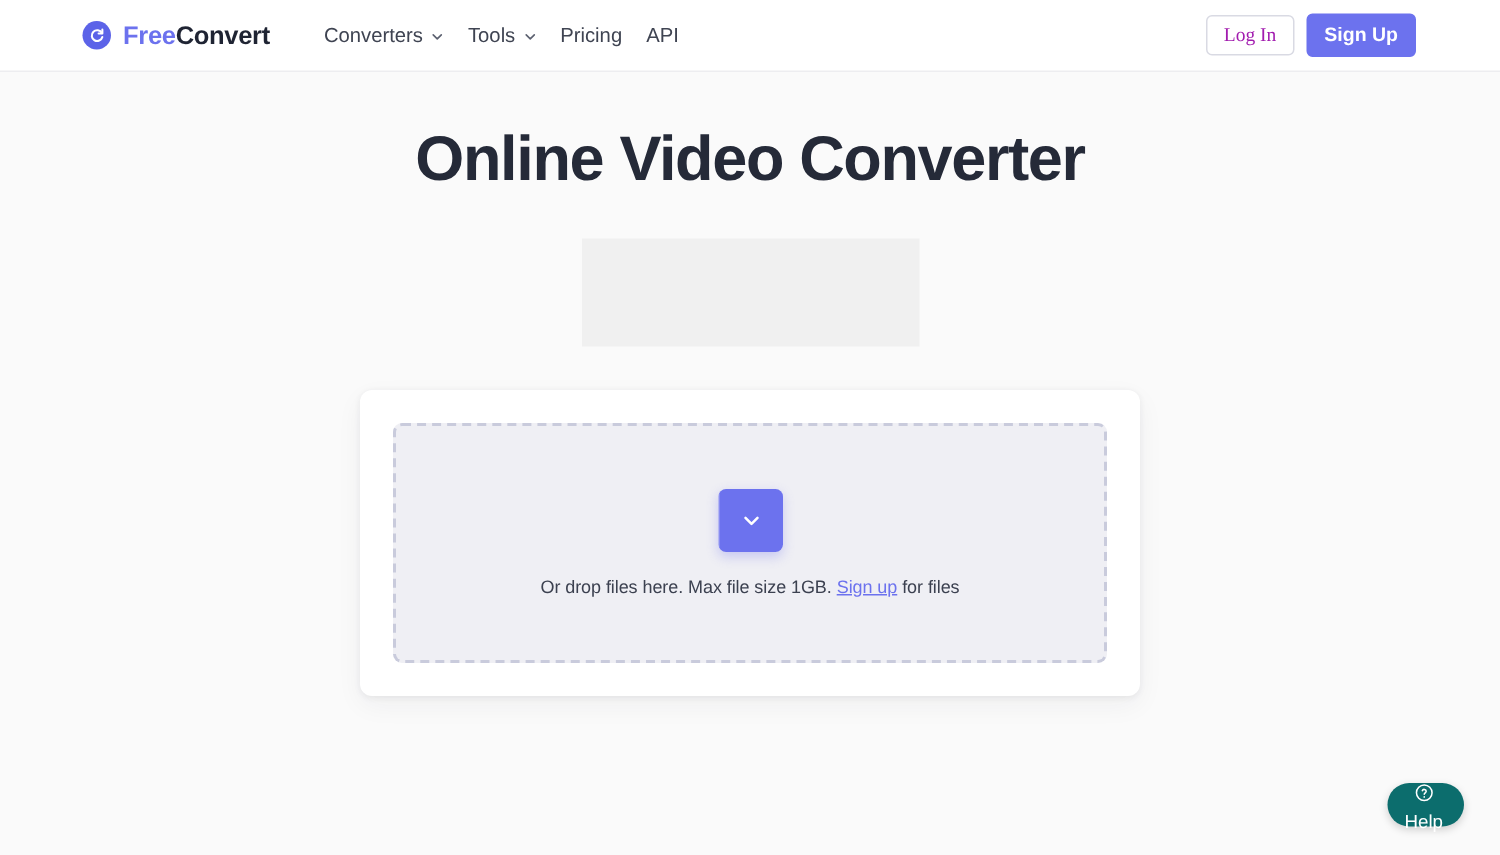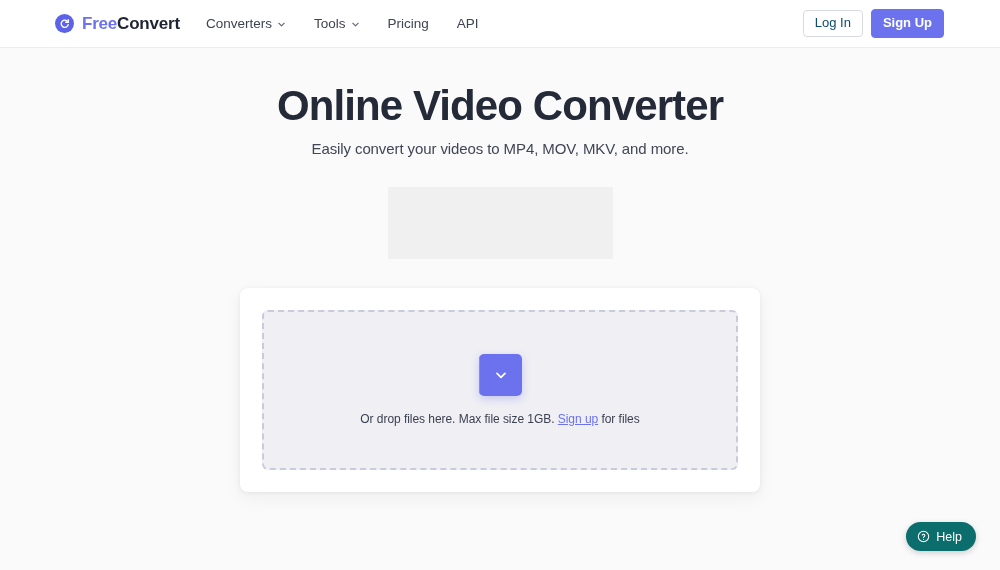--- a/index.html
+++ b/index.html
@@ -62,22 +62,22 @@
     letter-spacing: -0.2px;
     line-height: 1;
     white-space: nowrap;
   }
   .brand-free { color: #6C72EE; font-weight: bold; }
   .brand-convert { color: #1F2433; font-weight: bold; }
 
   .nav {
     display: flex;
     align-items: center;
-    margin-left: 26px;
-    gap: 28px;
+    margin-left: 36px;
+    gap: 16px;
   }
 
   .nav-item {
     display: flex;
     align-items: center;
     gap: 5px;
     font-size: 13.5px;
     color: #3F4452;
     cursor: pointer;
     white-space: nowrap;
@@ -94,28 +94,28 @@
 
   .header-actions {
     margin-left: auto;
     display: flex;
     align-items: center;
     gap: 8px;
   }
 
   .btn-login {
     font-size: 13px;
-    color: #0c4a6e;
+    color: #a21caf;
     background: #FFFFFF;
     border: 1px solid #D9DAE3;
     border-radius: 4px;
     padding: 5px 11px 6px;
     cursor: pointer;
     line-height: 1.1;
-    font-family: Liberation Sans, sans-serif;
+    font-family: Liberation Serif, serif;
   }
 
   .btn-signup {
     font-size: 13px;
     color: #FFFFFF;
     background: #6C72EE;
     border: 1px solid #6C72EE;
     border-radius: 4px;
     padding: 6px 11px 7px;
     cursor: pointer;
@@ -259,20 +259,21 @@
     border: none;
     border-radius: 16px;
     display: flex;
     align-items: center;
     gap: 6px;
     padding: 0 14px 0 11px;
     font-family: inherit;
     font-size: 12.5px;
     cursor: pointer;
     box-shadow: 0 2px 6px rgba(0,0,0,0.18);
+    flex-direction: column;
   }
   .help-fab svg { display: block; flex: none; }
 </style>
 </head>
 <body>
 
 <div class="page">
 
   <div class="header">
 
@@ -322,21 +323,20 @@
       <button class="btn-login">Log In</button>
       <button class="btn-signup">Sign Up</button>
     </div>
 
   </div>
 
 
   <div class="main">
 
     <h1 class="hero-title">Online Video Converter</h1>
-    <p class="hero-sub">Easily convert your videos to MP4, MOV, MKV, and more.</p>
 
     <div class="ad-slot"></div>
 
     <div class="drop-card">
       <div class="dropzone">
 
         <div class="choose-group">
           <button class="choose-caret">
             <span>
               <svg width="14" height="14" viewBox="0 0 14 14" fill="none">

